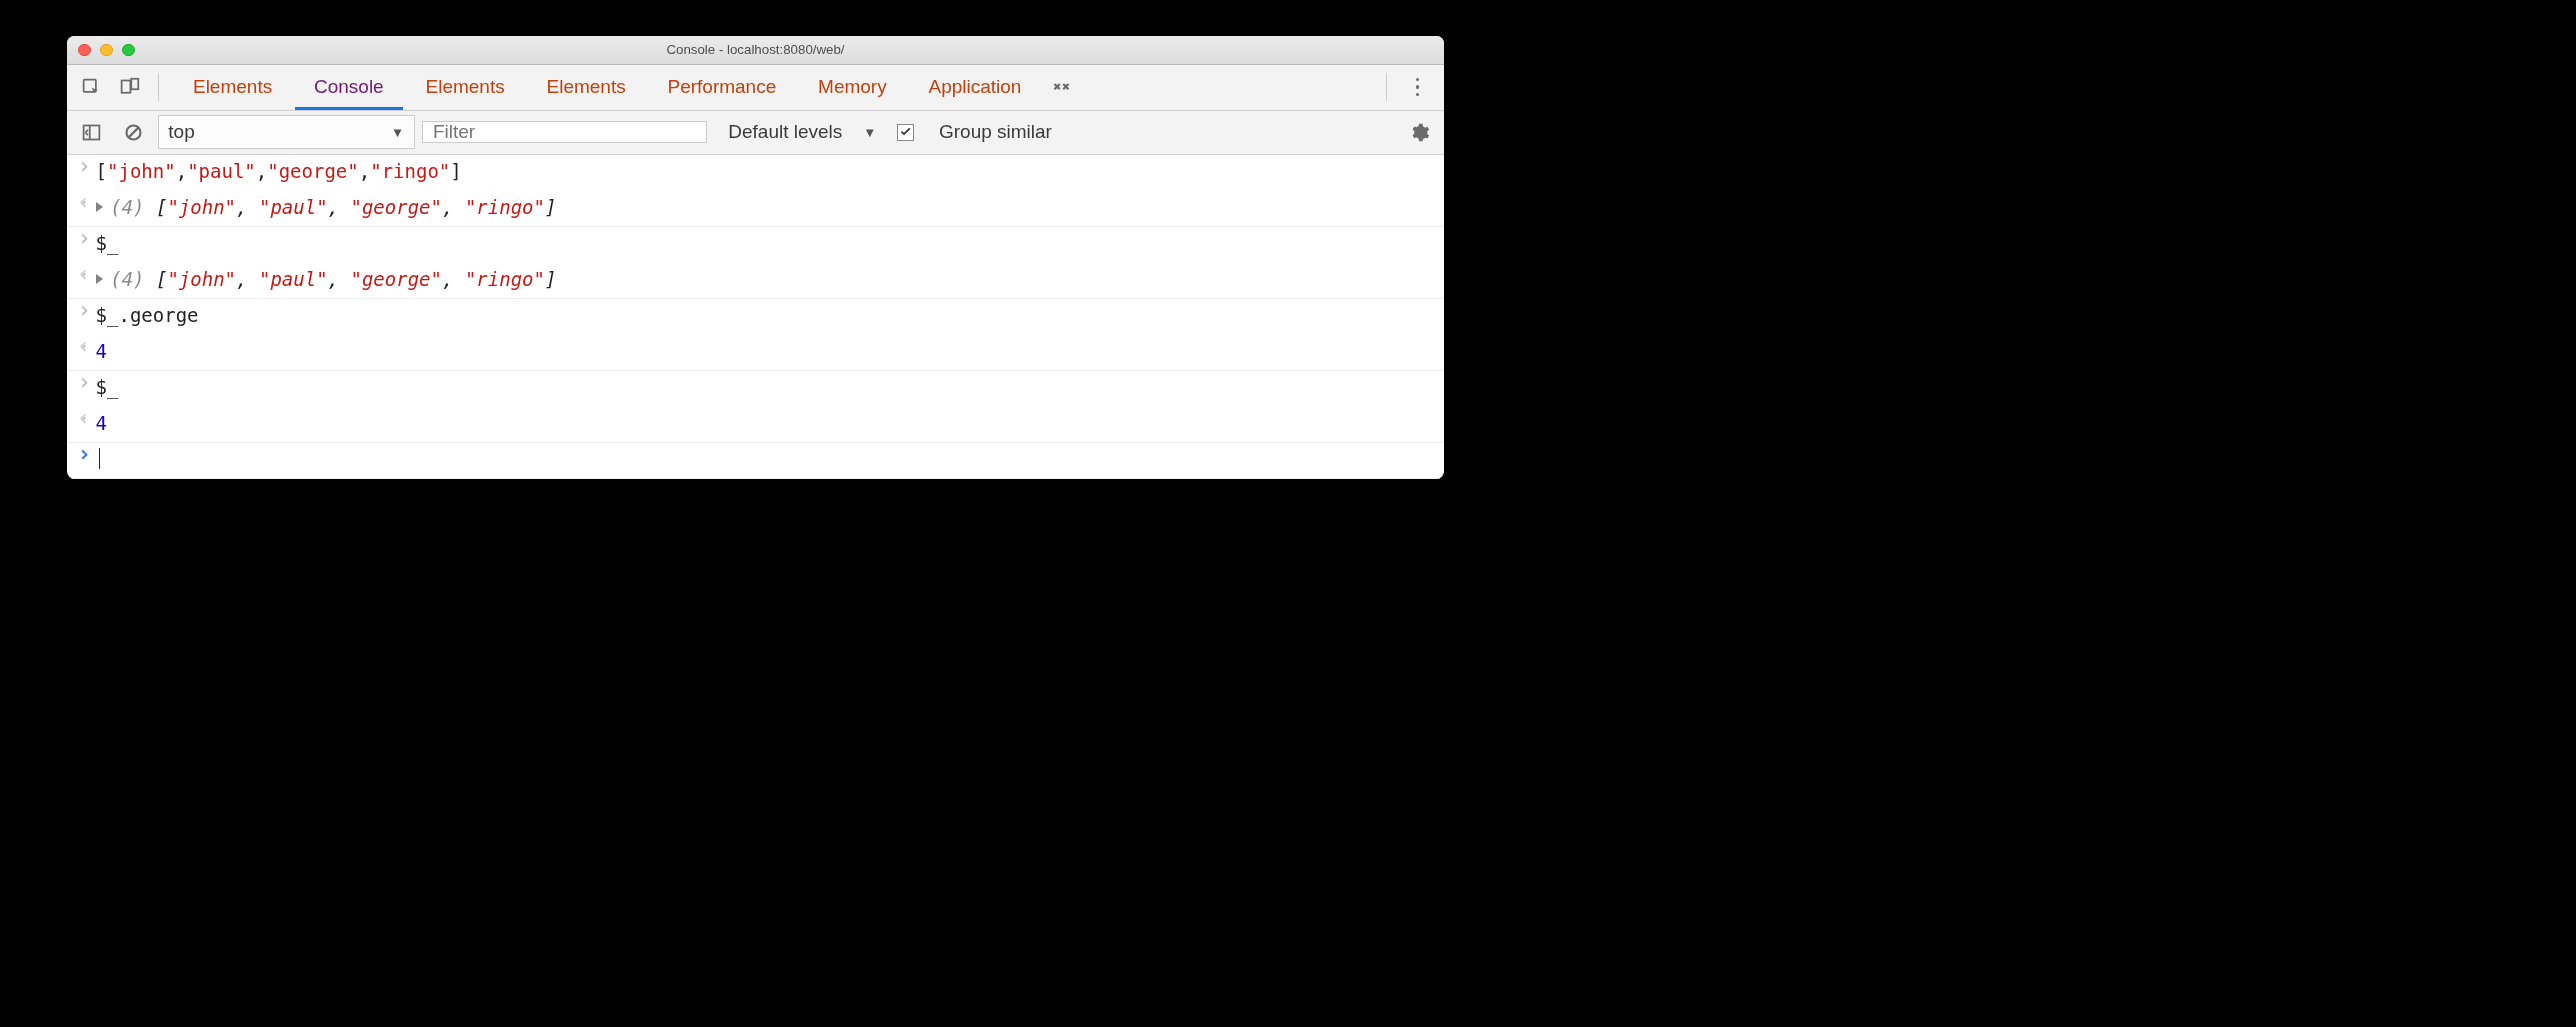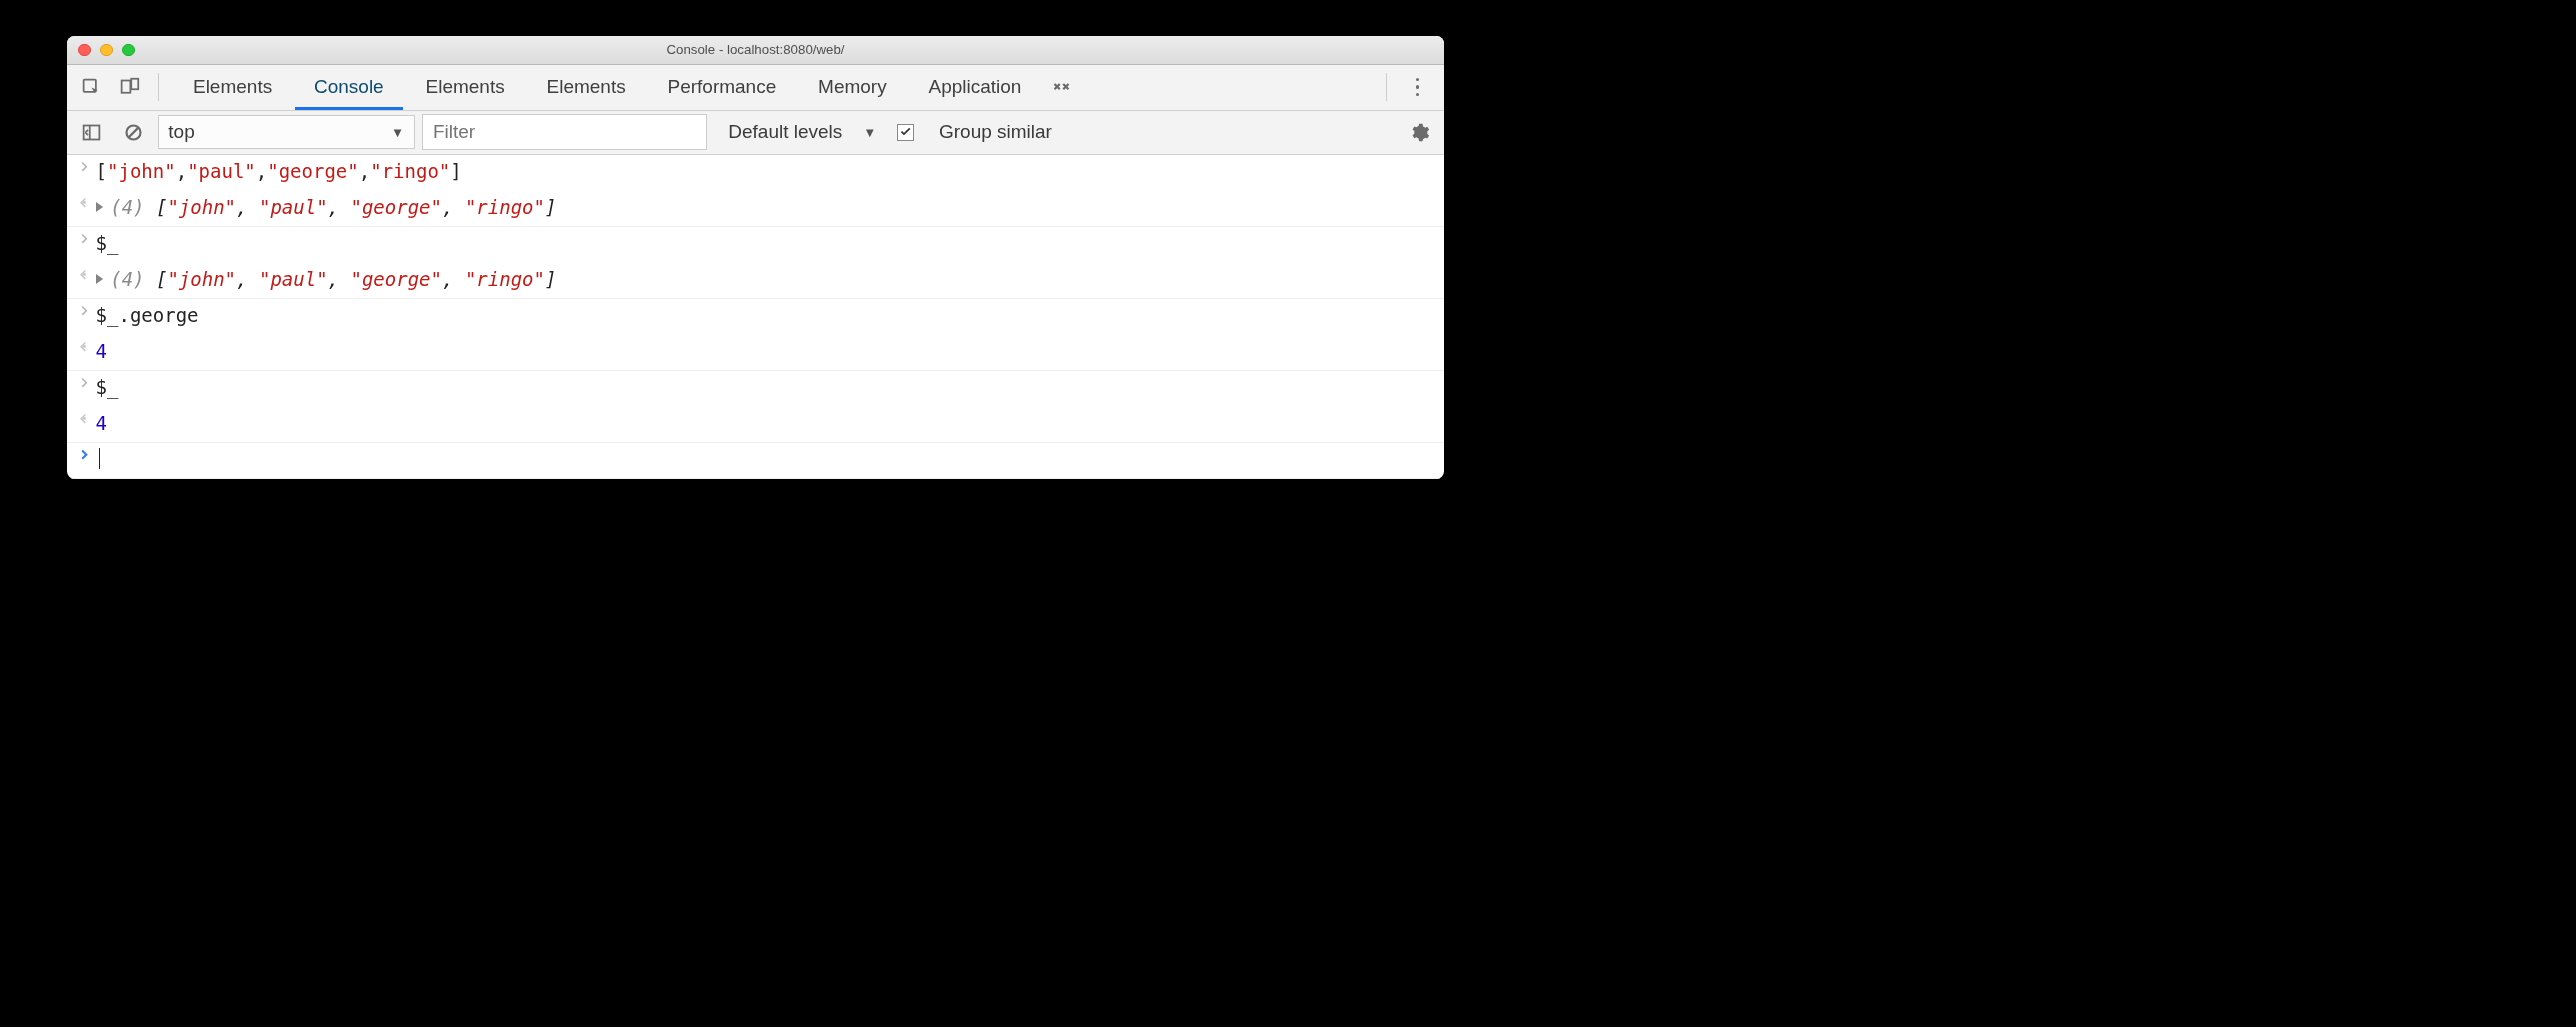--- a/index.html
+++ b/index.html
@@ -42,23 +42,23 @@
       width:34px; height:34px;
       display:flex; align-items:center; justify-content:center;
       color:#6b6b6b;
     }
     .vsep { width:1px; height:28.5px; background:#ccc; margin:0 7.6px; }
     .tabs { display:flex; align-items:center; gap:3.8px; margin-left:3.8px;}
     .tab {
       padding:0 19px;
       height:46px;
       display:flex; align-items:center;
-      font-size:19px; color:#404040;
-    }
-    .tab.active { color:#0c4a6e; box-shadow:inset 0 -2.9px 0 #1a73e8; }
+      font-size:19px; color:#c2410c;
+    }
+    .tab.active { color:#701a75; box-shadow:inset 0 -2.9px 0 #1a73e8; }
     .tabmore { width:34px; display:flex; align-items:center; justify-content:center;
       color:#6b6b6b; font-size:21px; }
     .spacer { flex:1; }
     .kebab {
       width:38px; display:flex; flex-direction:column; align-items:center;
       gap:3.8px;
     }
     .kebab span{width:3.8px;height:3.8px;border-radius:50%;background:#6c6c6c;}
 
     .subbar {
@@ -75,21 +75,21 @@
     }
     .ctxselect{
       height:34px; min-width:257px;
       border:1px solid #ccc; background:#fcfcfc;
       display:flex;align-items:center; padding:0 9.5px;
       justify-content:space-between;
       font-size:19px;color:#3a3a3a;gap:26px;
     }
     .caret-down{font-size:13.3px;color:#555;}
     .filter{
-      height:36px; width:285px;
+      height:22px; width:285px;
       border:1px solid #ccc; background:#fff;
       padding:0 9.5px; font-size:19px;
     }
     .levels{display:flex; align-items:center; gap:19px; margin-left:13.3px;}
     .levels .caret-down{margin-left:1.9px;}
     .check{width:17px;height:17px;border:1px solid #888;background:#fff;
       display:inline-flex;align-items:center;justify-content:center; margin-right:5.7px;}
     .check svg{width:13.3px;height:13.3px;}
     .gearbox{margin-left:auto;}
 

